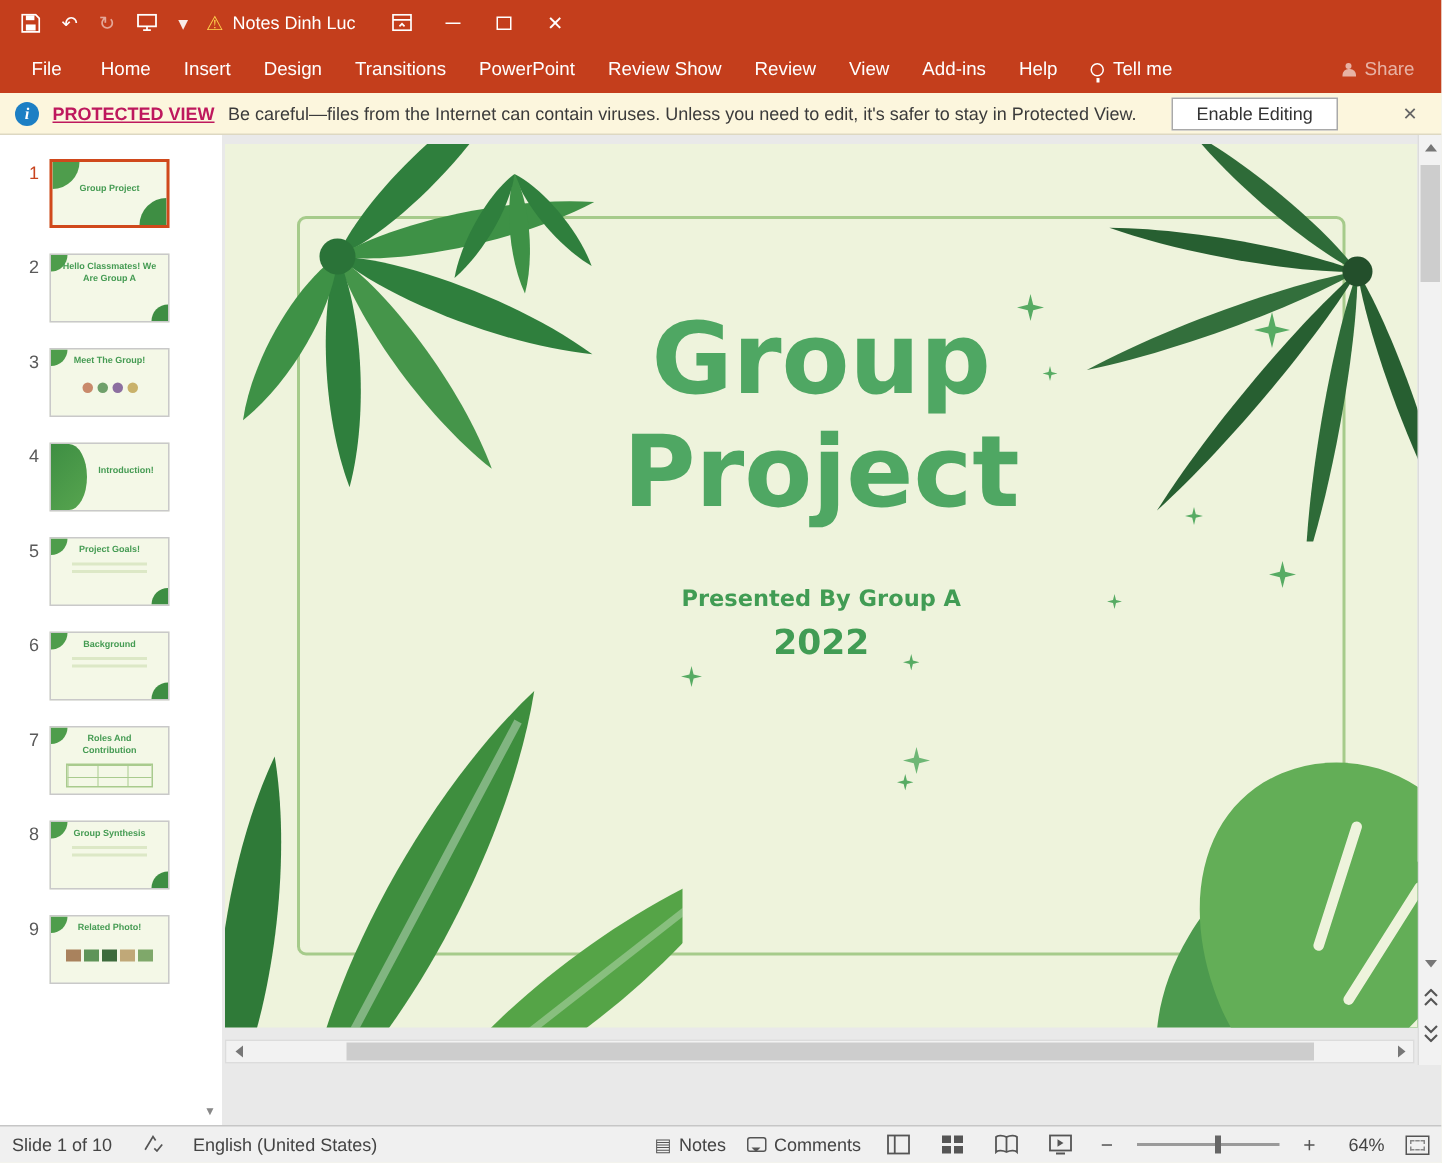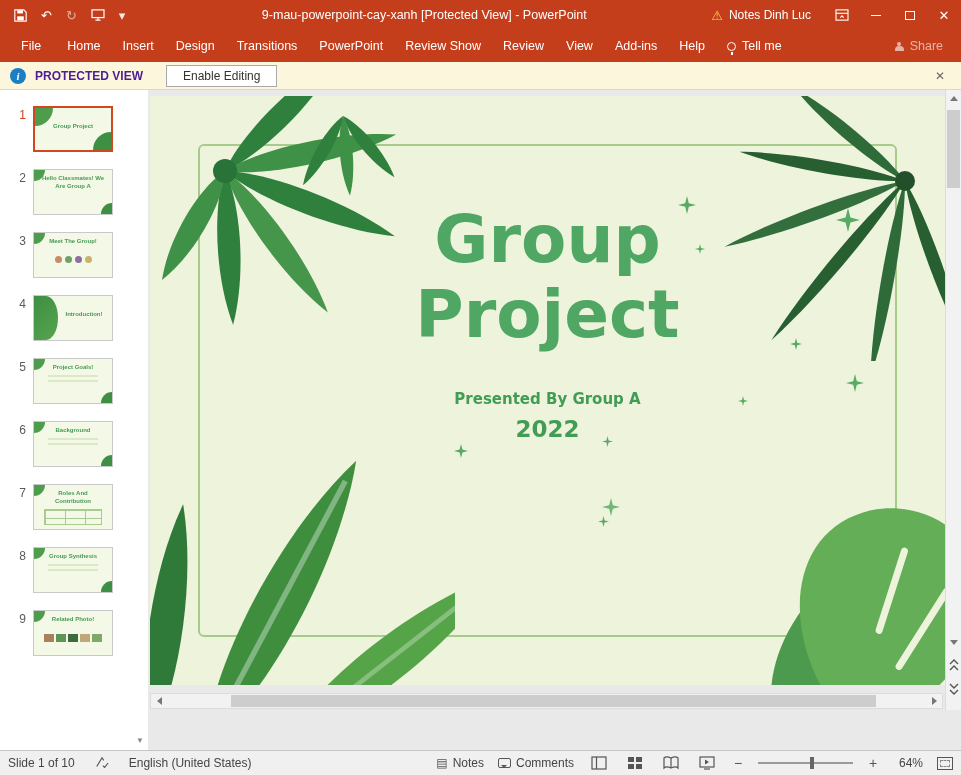--- a/index.html
+++ b/index.html
@@ -30,21 +30,21 @@
   .bulb { width:9px; height:9px; border:1px solid #fff; border-radius:50%; position:relative; display:inline-block; }
   .bulb::after { content:""; position:absolute; left:2.5px; top:9px; width:2px; height:3px; background:#fff; }
   .share { margin-left:auto; display:flex; align-items:center; gap:6px; padding-right:18px; opacity:.6; font-size:12.5px; }
   .person { width:9px; height:9px; position:relative; display:inline-block; }
   .person::before { content:""; position:absolute; left:2.5px; top:0; width:4px; height:4px; border-radius:50%; background:#fff; }
   .person::after { content:""; position:absolute; left:0; top:4.5px; width:9px; height:4.5px; border-radius:4px 4px 0 0; background:#fff; }
 
   
   .pbar { height:28px; background:#FCF6DD; border-bottom:1px solid #DDD8C2; display:flex; align-items:center; padding:0 10px; gap:9px; flex:0 0 auto; }
   .info-ic { width:16px; height:16px; border-radius:50%; background:#1C7FC4; color:#fff; font-size:11px; font-style:italic; font-weight:bold; font-family:"Liberation Serif", serif; display:flex; align-items:center; justify-content:center; flex:0 0 auto; }
-  .pbar .plabel { font-size:12px; font-weight:bold; color:#4c1d95; white-space:nowrap; }
+  .pbar .plabel { font-size:12px; font-weight:bold; color:#be185d; white-space:nowrap;text-decoration:underline; }
   .pbar .pmsg { font-size:12px; color:#3B3B3B; white-space:nowrap; }
   .pbtn { margin-left:14px; background:#fff; border:1px solid #A9A9A9; padding:3px 16px; font-size:12px; color:#333; white-space:nowrap; }
   .pclose { margin-left:auto; color:#666; font-size:12px; padding:0 6px; }
 
   
   .main { flex:1; display:flex; min-height:0; position:relative; }
 
   
   .thumbs { width:148px; background:#fff; position:relative; flex:0 0 auto; padding-top:16px; }
   .trow { display:flex; align-items:flex-start; margin:0 0 17px 10px; height:46px; }
@@ -131,21 +131,20 @@
       <span class="ic dim">↻</span>
       <span class="ic">
         <svg width="14" height="12" viewBox="0 0 16 14">
             <rect x="1" y="1" width="14" height="9" fill="none" stroke="#fff" stroke-width="1.4"></rect>
             <path d="M5 13h6" stroke="#fff" stroke-width="1.4"></path>
             <path d="M8 10v3" stroke="#fff" stroke-width="1.4"></path>
           </svg>
       </span>
       <span class="ic caret">▾</span>
     </div>
-    <div class="win-title">9-mau-powerpoint-cay-xanh [Protected View]  -  PowerPoint</div>
     <div class="tb-right">
       <span class="warn">⚠</span>
       <span class="user">Notes Dinh Luc</span>
       <span class="ribbon-opts">
         <svg width="14" height="12" viewBox="0 0 16 14">
             <rect x="1" y="1" width="14" height="12" fill="none" stroke="#fff" stroke-width="1.3"></rect>
             <path d="M1 5h14" stroke="#fff" stroke-width="1.3"></path>
             <path d="M6 10l2-2 2 2" fill="none" stroke="#fff" stroke-width="1.3"></path>
           </svg>
       </span>
@@ -177,20 +176,21 @@
     </span>
     <span class="share">
       <span class="person"></span>
       <span>Share</span>
     </span>
   </div>
 
   <div class="pbar">
     <span class="info-ic">i</span>
     <span class="plabel">PROTECTED VIEW</span>
+    <span class="pmsg">Be careful—files from the Internet can contain viruses. Unless you need to edit, it's safer to stay in Protected View.</span>
     <button class="pbtn">Enable Editing</button>
     <span class="pclose">✕</span>
   </div>
 
   <div class="main">
 
     <div class="thumbs">
 
       <div class="trow selected">
         <span class="tnum">1</span>

